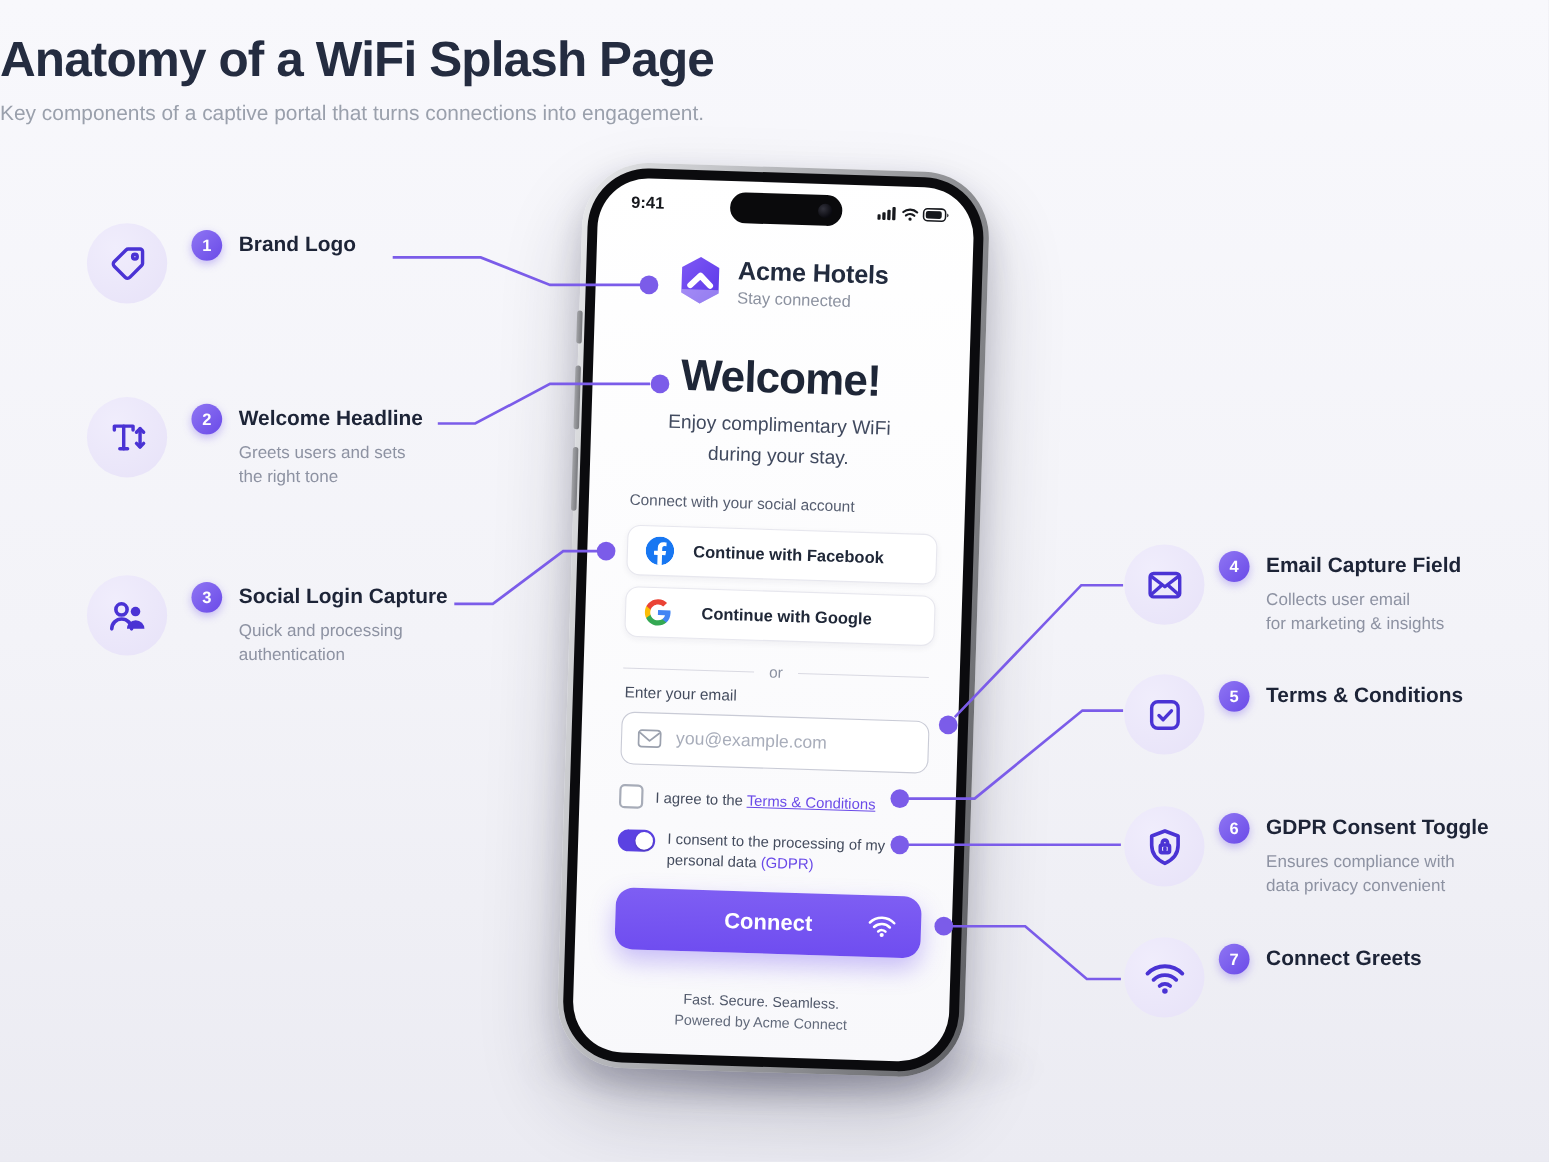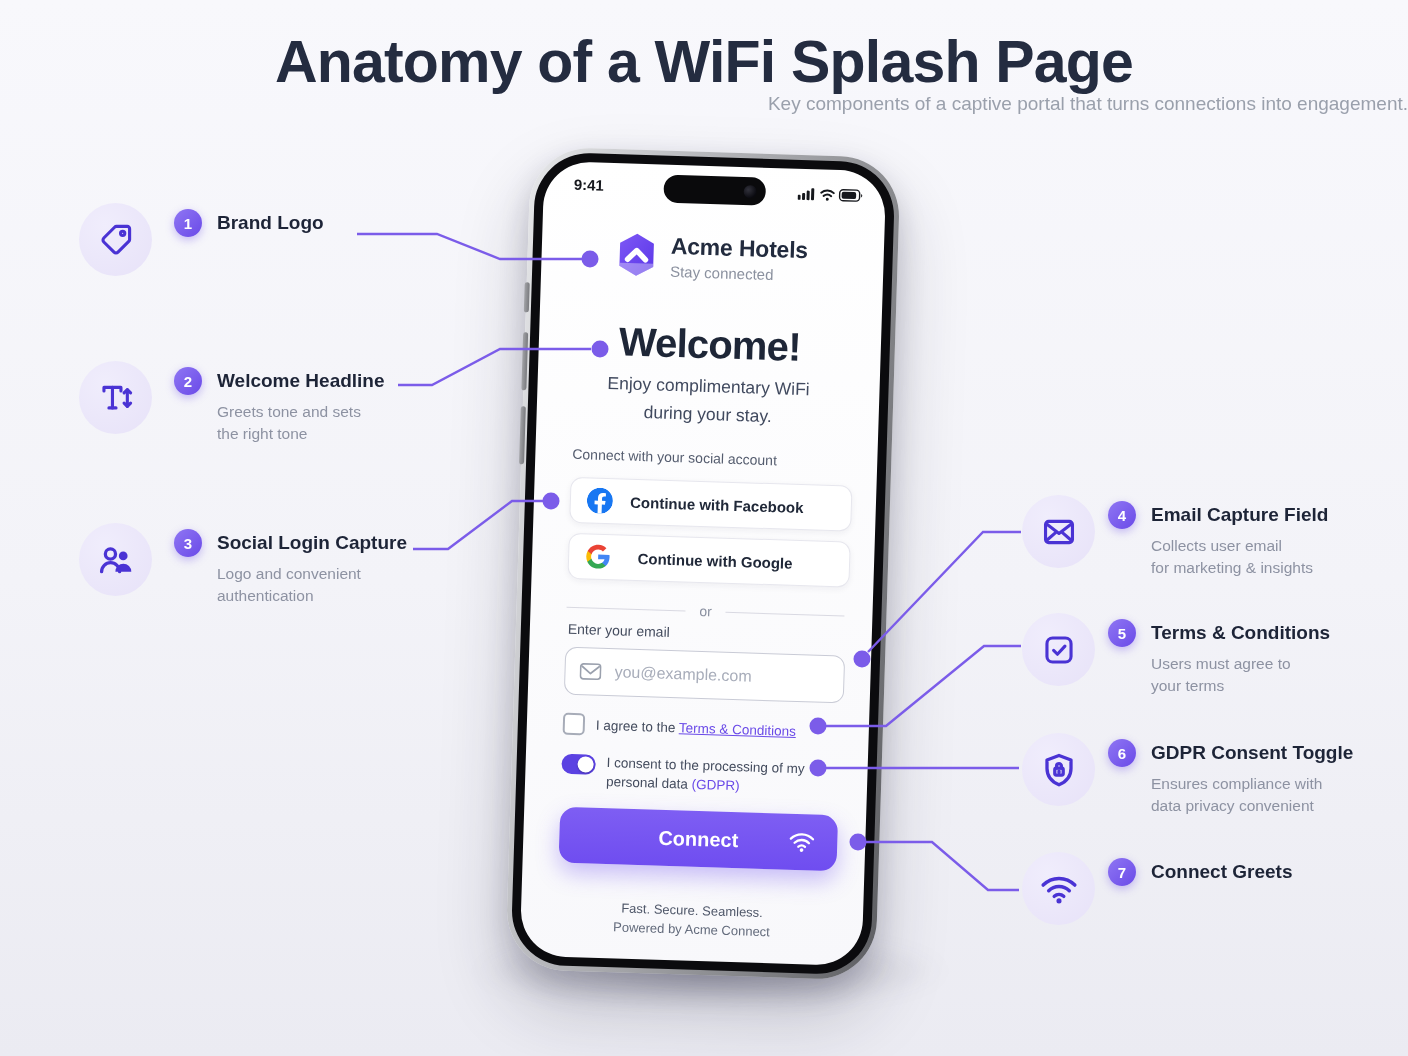--- a/index.html
+++ b/index.html
@@ -1,23 +1,23 @@
 <!DOCTYPE html>
 <html><head>
 <meta charset="utf-8">
 <style>
   html,body{margin:0;padding:0;background:#e9e9f0;}
   .canvas{position:relative;width:1408px;height:1056px;overflow:hidden;
     font-family:"Liberation Sans",sans-serif;
     background:linear-gradient(180deg,#f8f8fc 0%,#f3f3f8 55%,#ebebf2 100%);}
 
   
-  .page-title{position:absolute;top:28px;left:0;right:0;text-align:center;
-    font-size:59px;font-weight:800;color:#242c40;letter-spacing:-.8px;}
-  .page-subtitle{position:absolute;top:93px;left:0;right:0;text-align:right;
+  .page-title{position:absolute;top:28px;left:0;right:0;
+    font-size:45px;font-weight:800;color:#242c40;letter-spacing:-.8px;}
+  .page-subtitle{position:absolute;top:93px;left:0;right:0;text-align:left;
     font-size:19px;color:#9aa0ac;}
 
   
   .ann{position:absolute;display:flex;gap:22px;z-index:4;}
   .ann.right{gap:13px;}
   .ann-circle{width:73px;height:73px;border-radius:50%;flex:0 0 auto;
     background:radial-gradient(circle at 35% 30%,#f0edfc,#e7e2f8);
     display:flex;align-items:center;justify-content:center;}
   .ann-circle svg{stroke:#4a33d4;fill:none;stroke-width:2.2;stroke-linecap:round;stroke-linejoin:round;}
   .ann-body{padding-top:6px;}
@@ -299,41 +299,41 @@
         <path d="M17.7 8.4 L20 6.1 L22.3 8.4"></path>
         <path d="M17.7 15.6 L20 17.9 L22.3 15.6"></path>
       </svg>
     </div>
     <div class="ann-body">
       <div class="ann-head">
         <span class="ann-badge">2</span>
         <span class="ann-title">Welcome Headline</span>
       </div>
       <div class="ann-desc">
-        <span>Greets tone and sets</span><br><span>the right tone</span>
+        <span>Greets users and sets</span><br><span>the right tone</span>
       </div>
     </div>
   </div>
 
   <div class="ann" style="left:79px;top:523px;">
     <div class="ann-circle">
       <svg width="36" height="36" viewBox="0 0 24 24">
         <circle cx="16.8" cy="9.3" r="2.9" fill="#4a33d4" stroke="none"></circle>
         <path d="M11.6 19.8 a5.3 5.3 0 0 1 10.6 0 Z" fill="#4a33d4" stroke="none"></path>
         <circle cx="8.3" cy="8" r="3.4"></circle>
         <path d="M2.4 19.8 a6 6 0 0 1 12 0"></path>
       </svg>
     </div>
     <div class="ann-body">
       <div class="ann-head">
         <span class="ann-badge">3</span>
         <span class="ann-title">Social Login Capture</span>
       </div>
       <div class="ann-desc">
-        <span>Logo and convenient</span><br><span>authentication</span>
+        <span>Quick and processing</span><br><span>authentication</span>
       </div>
     </div>
   </div>
 
   <div class="ann right" style="left:1022px;top:495px;">
     <div class="ann-circle">
       <svg width="36" height="34" viewBox="0 0 24 24">
         <rect x="2.5" y="4.5" width="19" height="15" rx="2.2"></rect>
         <path d="M3.5 6.5 L12 13 L20.5 6.5"></path>
         <path d="M3.8 17.5 L9.6 12.4"></path>
@@ -356,23 +356,20 @@
       <svg width="34" height="34" viewBox="0 0 24 24">
         <rect x="3.5" y="3.5" width="17" height="17" rx="4"></rect>
         <path d="M8.2 12.3 L10.9 15 L16.2 9.3"></path>
       </svg>
     </div>
     <div class="ann-body">
       <div class="ann-head">
         <span class="ann-badge">5</span>
         <span class="ann-title">Terms &amp; Conditions</span>
       </div>
-      <div class="ann-desc">
-        <span>Users must agree to</span><br><span>your terms</span>
-      </div>
     </div>
   </div>
 
   <div class="ann right" style="left:1022px;top:733px;">
     <div class="ann-circle">
       <svg width="36" height="36" viewBox="0 0 24 24">
         <path d="M12 2.3 L20 5.3 V11 c0 5.2 -3.4 8.9 -8 10.9 c-4.6 -2 -8 -5.7 -8 -10.9 V5.3 Z"></path>
         <rect x="9.2" y="10.8" width="5.6" height="4.6" rx="1"></rect>
         <path d="M10.4 10.8 V9.4 a1.6 1.6 0 0 1 3.2 0 V10.8"></path>
         <path d="M12 12.6 v1.2"></path>

